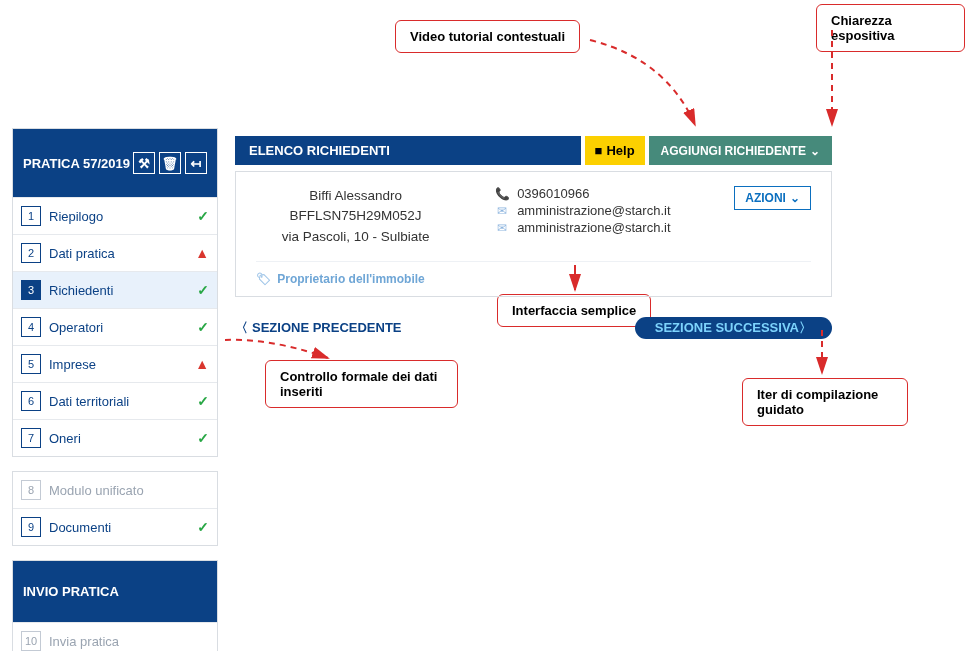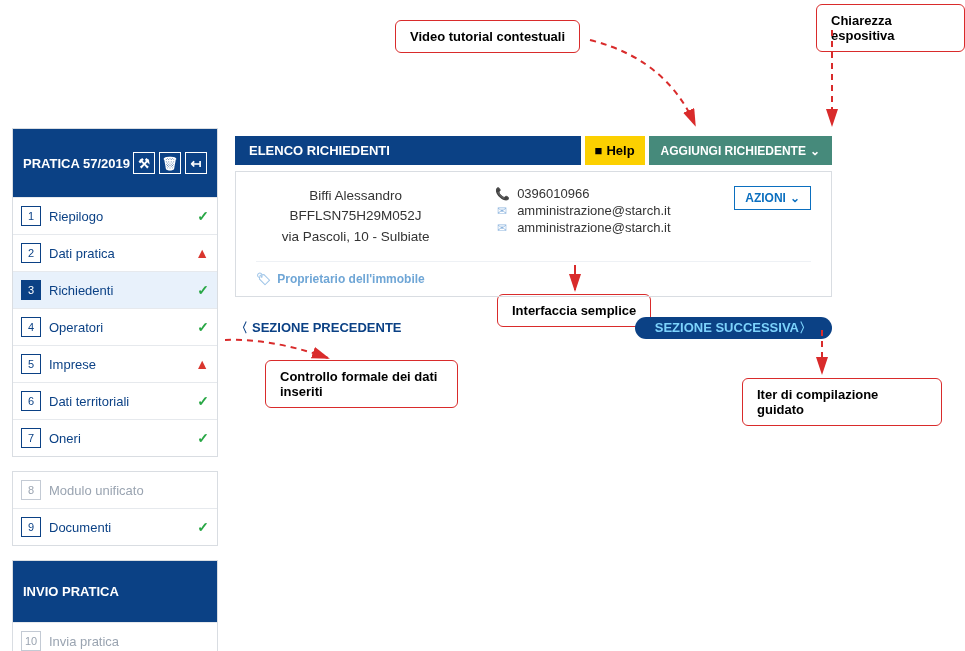--- a/index.html
+++ b/index.html
@@ -49,21 +49,21 @@
 
   
   svg.overlay { position: absolute; left: 0; top: 0; width: 965px; height: 651px; pointer-events: none; }
 </style>
 </head>
 <body>
 
 <div class="callout" style="left:395px; top:8px;margin-top:12px;">Video tutorial contestuali</div>
 <div class="callout" style="left:768px; top:4px;margin-left:48px;">Chiarezza espositiva</div>
 <div class="callout" style="left:497px; top:294px;">Interfaccia semplice</div>
-<div class="callout" style="left:742px; top:378px; width:200px;">Iter di compilazione guidato</div>
+<div class="callout" style="left:742px; top:378px; width:166px;">Iter di compilazione guidato</div>
 <div class="callout" style="left:265px; top:360px; width:193px;">Controllo formale dei dati inseriti</div>
 
 <div class="sidebar">
   <div class="side-block">
     <div class="side-header">
       <span>PRATICA 57/2019</span>
       <div class="actions">
         <span>⚒</span>
         <span>🗑</span>
         <span>↤</span>

